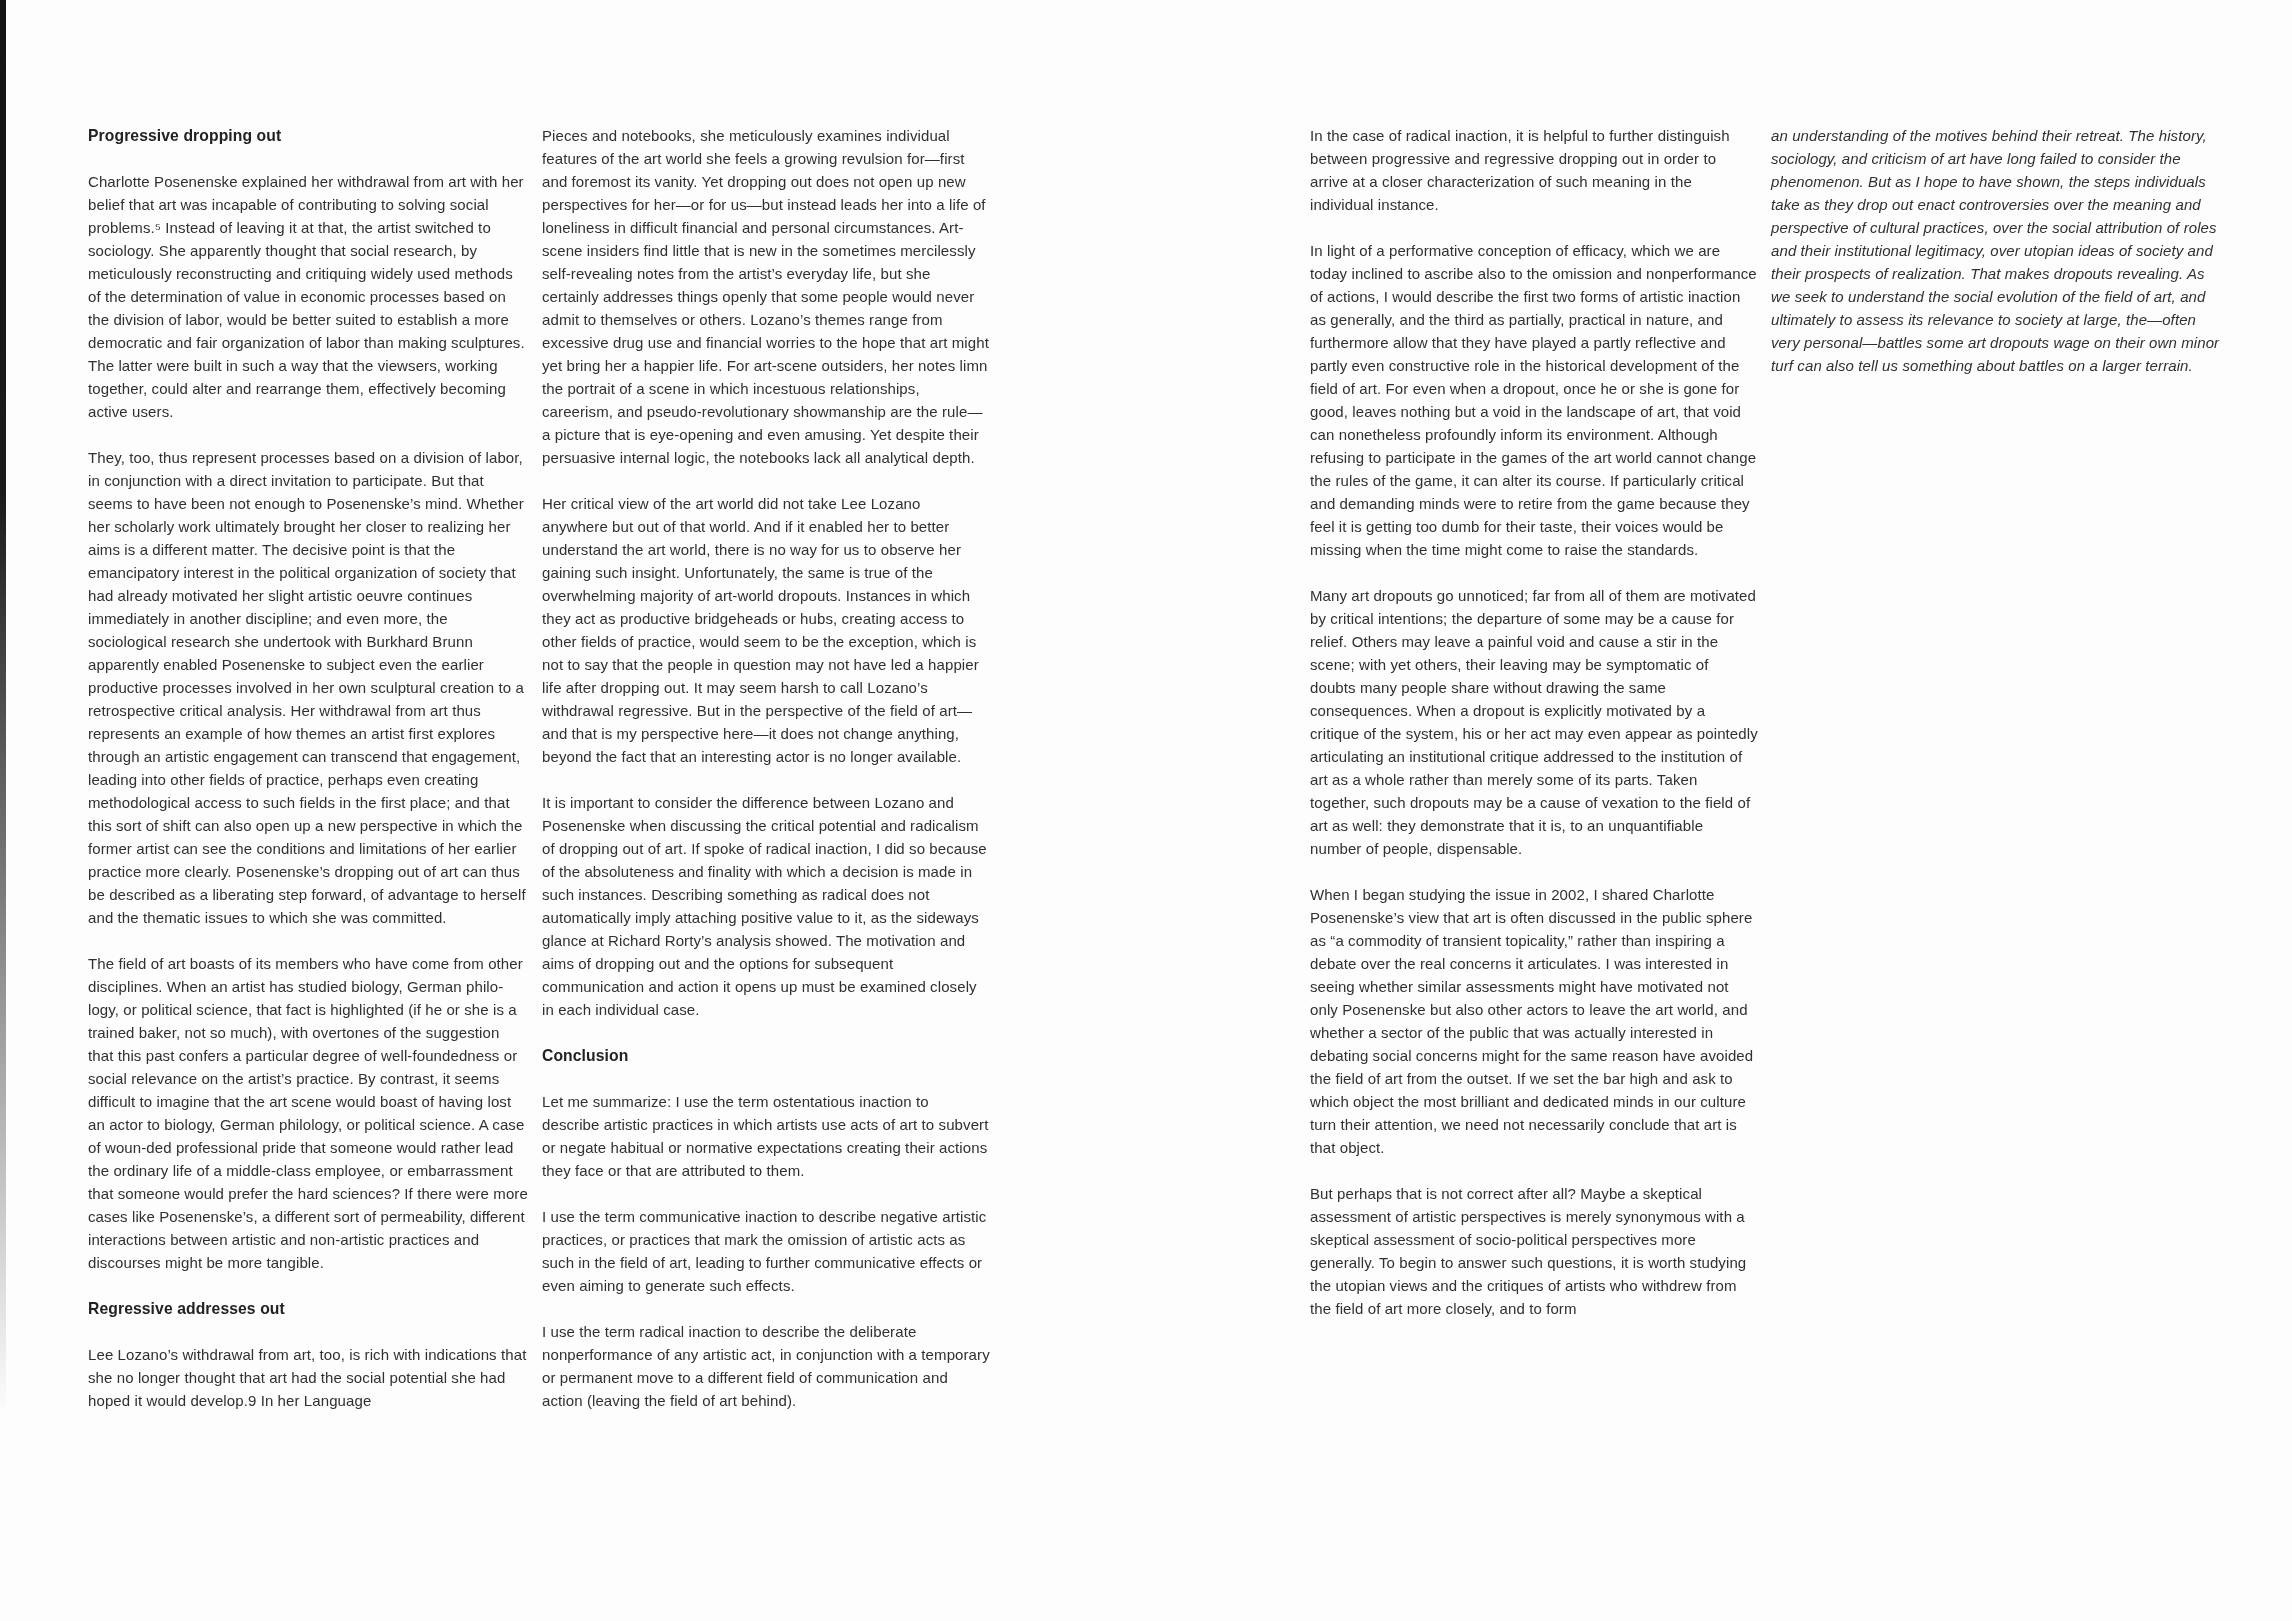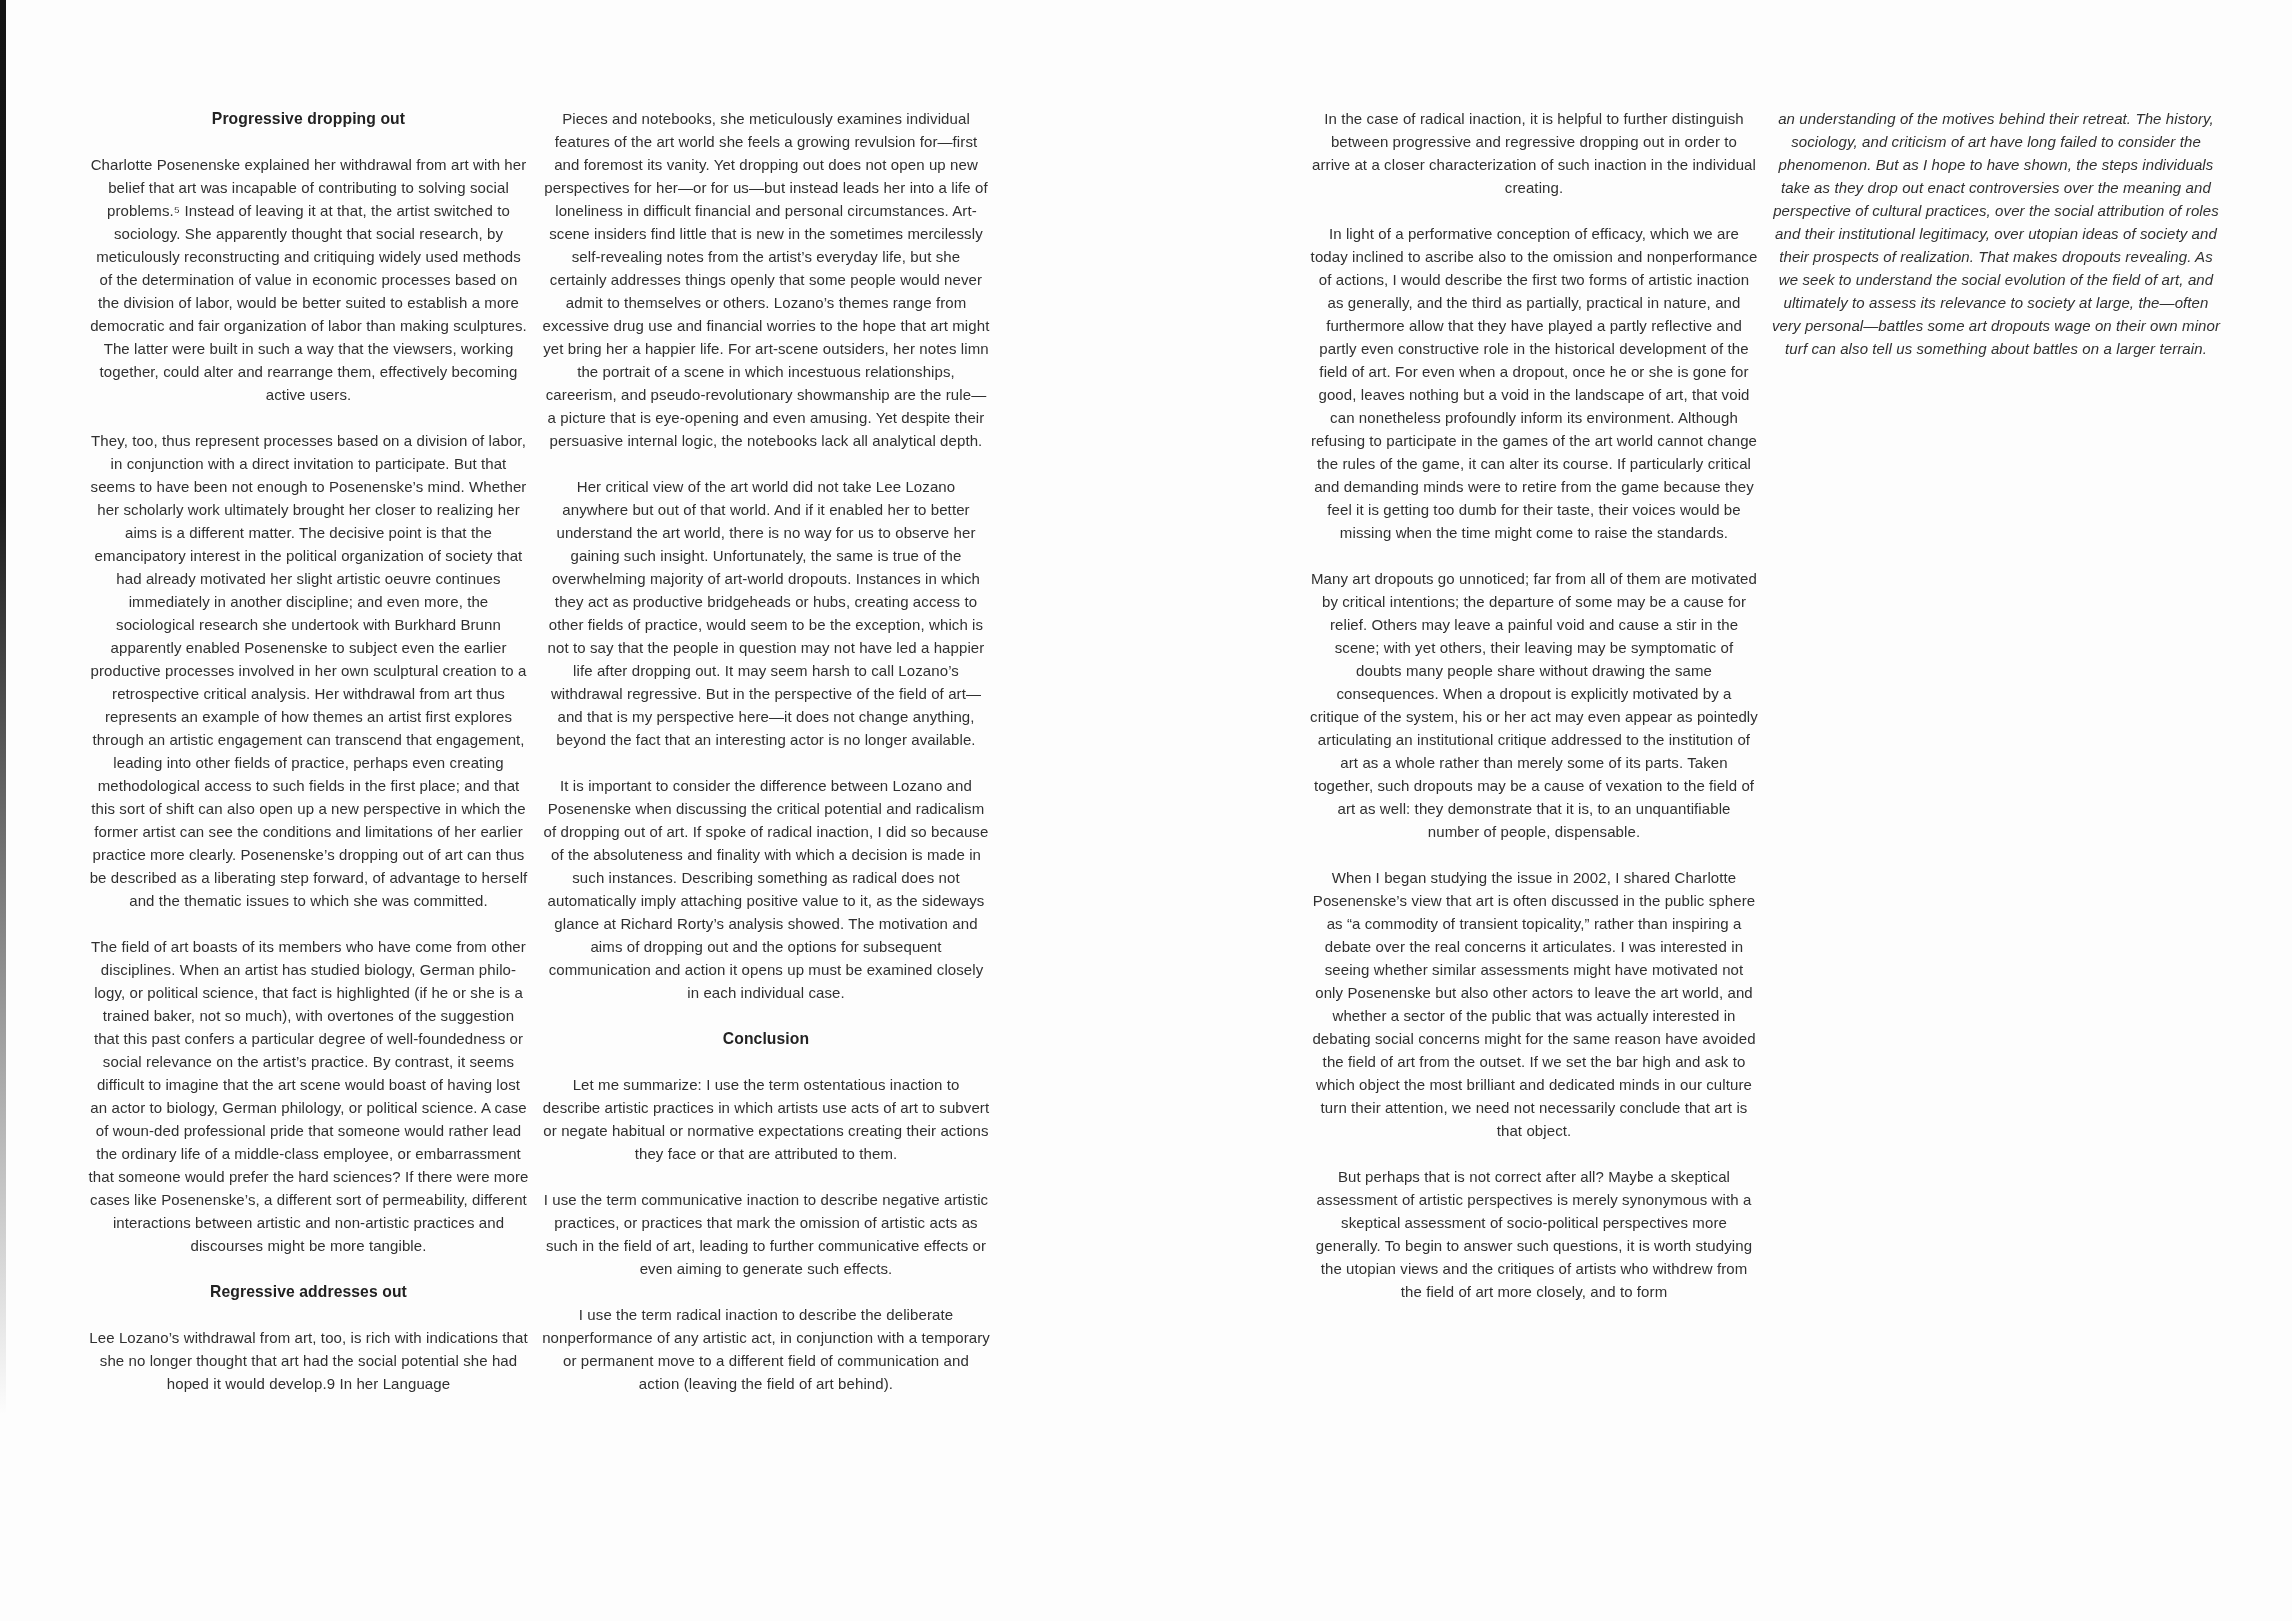--- a/index.html
+++ b/index.html
@@ -23,26 +23,26 @@
     width: 6.3px;
     height: 1415px;
     background: linear-gradient(to bottom,
       #141414 0%,
       #1b1b1b 35%,
       rgba(30,30,30,0.55) 65%,
       rgba(30,30,30,0.0) 100%);
   }
   .col {
     position: absolute;
-    top: 107px;
+    top: 124px;
     color: #303030;
     font-size: 15px;
     line-height: 23px;
     letter-spacing: 0.1px;
-    text-align: center;
+    text-align: left;
   }
   .col-1 { left: 88px;   width: 441px; }
   .col-2 { left: 542px;  width: 448px; }
   .col-3 { left: 1310px; width: 448px; }
   .col-4 { left: 1771px; width: 450px; font-style: italic; }
   .para {
     margin: 0 0 23px 0;
   }
   .heading {
     margin: 0 0 23px 0;
@@ -68,21 +68,21 @@
   <section class="col col-2">
       <p class="para">Pieces and notebooks, she meticulously examines individual features of the art world she feels a growing revulsion for—first and foremost its vanity. Yet dropping out does not open up new perspectives for her—or for us—but instead leads her into a life of loneliness in difficult financial and personal circumstances. Art-scene insiders find little that is new in the sometimes mercilessly self-revealing notes from the artist’s everyday life, but she certainly addresses things openly that some people would never admit to themselves or others. Lozano’s themes range from excessive drug use and financial worries to the hope that art might yet bring her a happier life. For art-scene outsiders, her notes limn the portrait of a scene in which incestuous relationships, careerism, and pseudo-revolutionary showmanship are the rule—a picture that is eye-opening and even amusing. Yet despite their persuasive internal logic, the notebooks lack all analytical depth.</p>
       <p class="para">Her critical view of the art world did not take Lee Lozano anywhere but out of that world. And if it enabled her to better understand the art world, there is no way for us to observe her gaining such insight. Unfortunately, the same is true of the overwhelming majority of art-world dropouts. Instances in which they act as productive bridgeheads or hubs, creating access to other fields of practice, would seem to be the exception, which is not to say that the people in question may not have led a happier life after dropping out. It may seem harsh to call Lozano’s withdrawal regressive. But in the perspective of the field of art—and that is my perspective here—it does not change anything, beyond the fact that an interesting actor is no longer available.</p>
       <p class="para">It is important to consider the difference between Lozano and Posenenske when discussing the critical potential and radicalism of dropping out of art. If spoke of radical inaction, I did so because of the absoluteness and finality with which a decision is made in such instances. Describing something as radical does not automatically imply attaching positive value to it, as the sideways glance at Richard Rorty’s analysis showed. The motivation and aims of dropping out and the options for subsequent communication and action it opens up must be examined closely in each individual case.</p>
       <h2 class="heading">Conclusion</h2>
       <p class="para">Let me summarize: I use the term ostentatious inaction to describe artistic practices in which artists use acts of art to subvert or negate habitual or normative expectations creating their actions they face or that are attributed to them.</p>
       <p class="para">I use the term communicative inaction to describe negative artistic practices, or practices that mark the omission of artistic acts as such in the field of art, leading to further communicative effects or even aiming to generate such effects.</p>
       <p class="para">I use the term radical inaction to describe the deliberate nonperformance of any artistic act, in conjunction with a temporary or permanent move to a different field of communication and action (leaving the field of art behind).</p>
     </section>
   <section class="col col-3">
-      <p class="para">In the case of radical inaction, it is helpful to further distinguish between progressive and regressive dropping out in order to arrive at a closer characterization of such inaction in the individual creating.</p>
+      <p class="para">In the case of radical inaction, it is helpful to further distinguish between progressive and regressive dropping out in order to arrive at a closer characterization of such meaning in the individual instance.</p>
       <p class="para">In light of a performative conception of efficacy, which we are today inclined to ascribe also to the omission and nonperformance of actions, I would describe the first two forms of artistic inaction as generally, and the third as partially, practical in nature, and furthermore allow that they have played a partly reflective and partly even constructive role in the historical development of the field of art. For even when a dropout, once he or she is gone for good, leaves nothing but a void in the landscape of art, that void can nonetheless profoundly inform its environment. Although refusing to participate in the games of the art world cannot change the rules of the game, it can alter its course. If particularly critical and demanding minds were to retire from the game because they feel it is getting too dumb for their taste, their voices would be missing when the time might come to raise the standards.</p>
       <p class="para">Many art dropouts go unnoticed; far from all of them are motivated by critical intentions; the departure of some may be a cause for relief. Others may leave a painful void and cause a stir in the scene; with yet others, their leaving may be symptomatic of doubts many people share without drawing the same consequences. When a dropout is explicitly motivated by a critique of the system, his or her act may even appear as pointedly articulating an institutional critique addressed to the institution of art as a whole rather than merely some of its parts. Taken together, such dropouts may be a cause of vexation to the field of art as well: they demonstrate that it is, to an unquantifiable number of people, dispensable.</p>
       <p class="para">When I began studying the issue in 2002, I shared Charlotte Posenenske’s view that art is often discussed in the public sphere as “a commodity of transient topicality,”  rather than inspiring a debate over the real concerns it articulates. I was interested in seeing whether similar assessments might have motivated not only Posenenske but also other actors to leave the art world, and whether a sector of the public that was actually interested in debating social concerns might for the same reason have avoided the field of art from the outset. If we set the bar high and ask to which object the most brilliant and dedicated minds in our culture turn their attention, we need not necessarily conclude that art is that object.</p>
       <p class="para">But perhaps that is not correct after all? Maybe a skeptical assessment of artistic perspectives is merely synonymous with a skeptical assessment of socio-political perspectives more generally. To begin to answer such questions, it is worth studying the utopian views and the critiques of artists who withdrew from the field of art more closely, and to form</p>
     </section>
   <section class="col col-4">
       <p class="para">an understanding of the motives behind their retreat. The history, sociology, and criticism of art have long failed to consider the phenomenon. But as I hope to have shown, the steps individuals take as they drop out enact controversies over the meaning and perspective of cultural practices, over the social attribution of roles and their institutional legitimacy, over utopian ideas of society and their prospects of realization. That makes dropouts revealing. As we seek to understand the social evolution of the field of art, and ultimately to assess its relevance to society at large, the—often very personal—battles some art dropouts wage on their own minor turf can also tell us something about battles on a larger terrain.</p>
     </section>
 </div>
 

